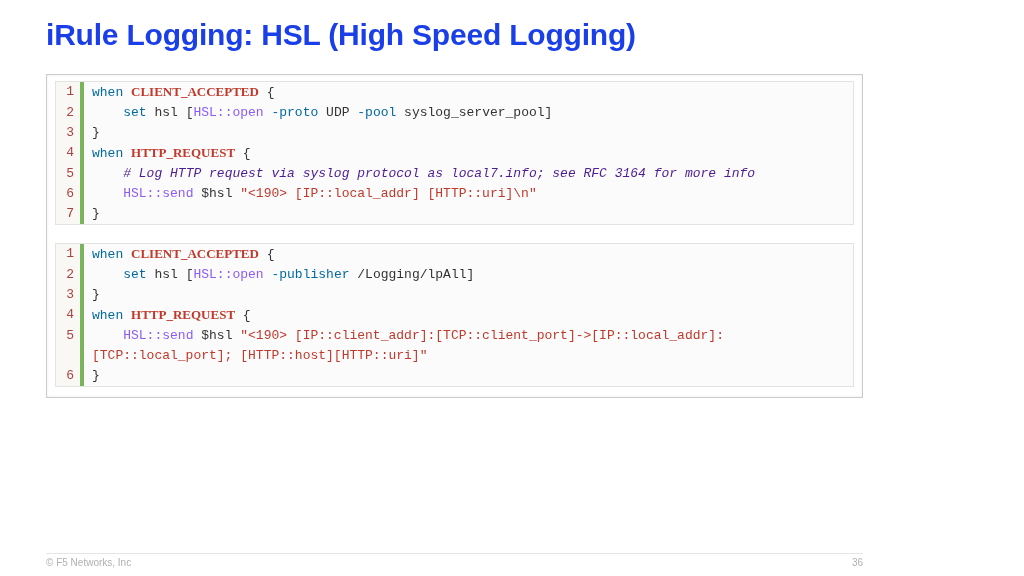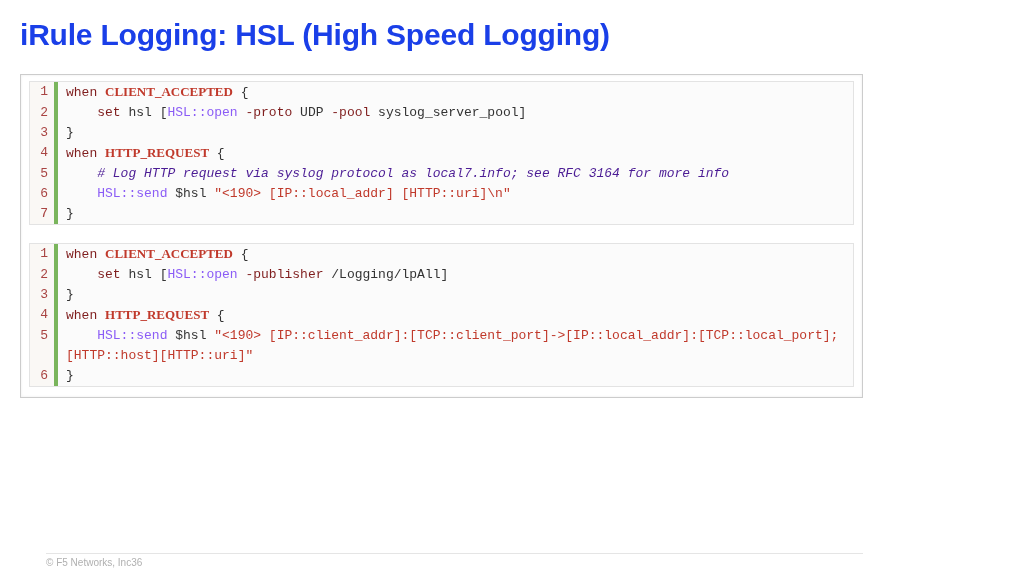--- a/index.html
+++ b/index.html
@@ -1,33 +1,33 @@
 <!DOCTYPE html>
 <html><head>
 <meta charset="utf-8">
 <style>
   * { box-sizing: border-box; margin: 0; padding: 0; }
   html, body { width: 1024px; height: 576px; background: #fff; font-family: Arial, Helvetica, sans-serif; overflow: hidden; }
-  .slide { position: relative; width: 909px; height: 576px; padding: 18px 46px 0 20px; }
+  .slide { position: relative; width: 909px; height: 576px; padding: 18px 46px 0 46px; }
   .title { color: #1a3fe8; font-size: 30px; font-weight: 700; letter-spacing: -0.2px; margin-bottom: 22px; }
   .panel { border: 1px solid #ccc; box-shadow: 0 0 3px rgba(0,0,0,0.08) inset; background: #fff; padding: 0; }
   .examples-heading { color: #333; font-size: 36px; font-weight: 800; letter-spacing: -1px; padding: 6px 8px 6px 8px; display: flex; align-items: baseline; }
   .pilcrow { color: #d9e4f7; font-weight: 400; margin-left: 3px; font-size: 38px; }
   .codebox { margin: 6px 8px 18px 8px; background: #fbfbfb; border: 1px solid #e3e3e3; font-family: "Courier New", monospace; font-size: 13px; overflow: hidden; }
   .codebox.second { margin-bottom: 10px; }
   .coderow { display: flex; align-items: stretch; line-height: 20px; }
   .lnum { width: 28px; min-width: 28px; text-align: right; padding-right: 6px; color: #a94442; background: #faf8f5; border-right: 4px solid #7ab55c; user-select: none; }
   .lcode { padding-left: 8px; white-space: pre-wrap; word-break: break-word; color: #333; flex: 1; }
-  .tok-kw { color: #7f1d1d; }      
+  .tok-kw { color: #0369a1; }      
   .tok-ev { color: #c0392b; font-weight: bold; font-family: Liberation Serif, serif; } 
   .tok-fn { color: #8b5cf6; }      
   .tok-str { color: #c0392b; }     
   .tok-cmt { color: #4c1d95; font-style: italic; }
   .tok-plain { color: #333; }
-  .footer { position: absolute; bottom: 8px; left: 46px; right: 46px; display: flex; justify-content: flex-start; font-size: 10px; color: #b0b0b0; border-top: 1px solid #e5e5e5; padding-top: 3px; }
+  .footer { position: absolute; bottom: 8px; left: 46px; right: 46px; display: flex; justify-content: space-between; font-size: 10px; color: #b0b0b0; border-top: 1px solid #e5e5e5; padding-top: 3px; }
 </style>
 </head>
 <body>
 
 <div class="slide">
 
   <h1 class="title">iRule Logging: HSL (High Speed Logging)</h1>
 
   <div class="panel">
 

